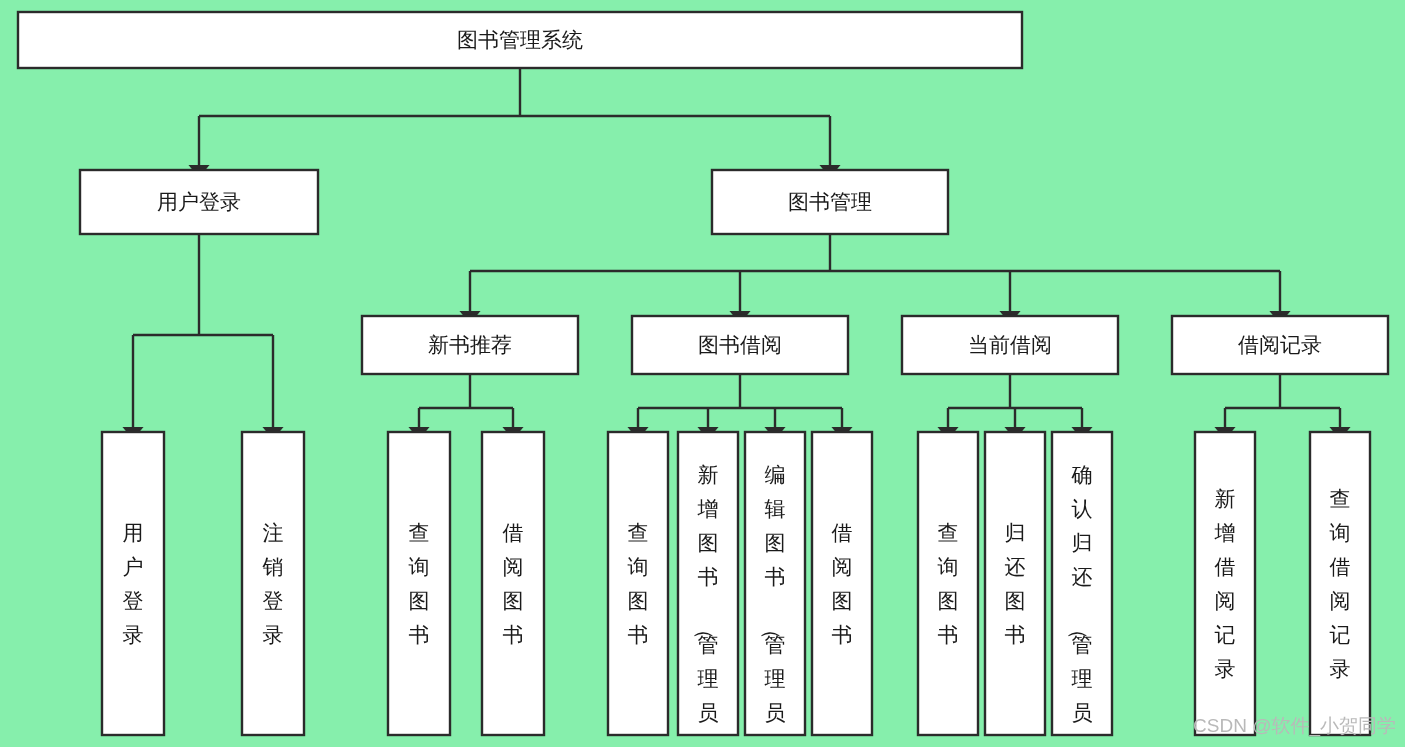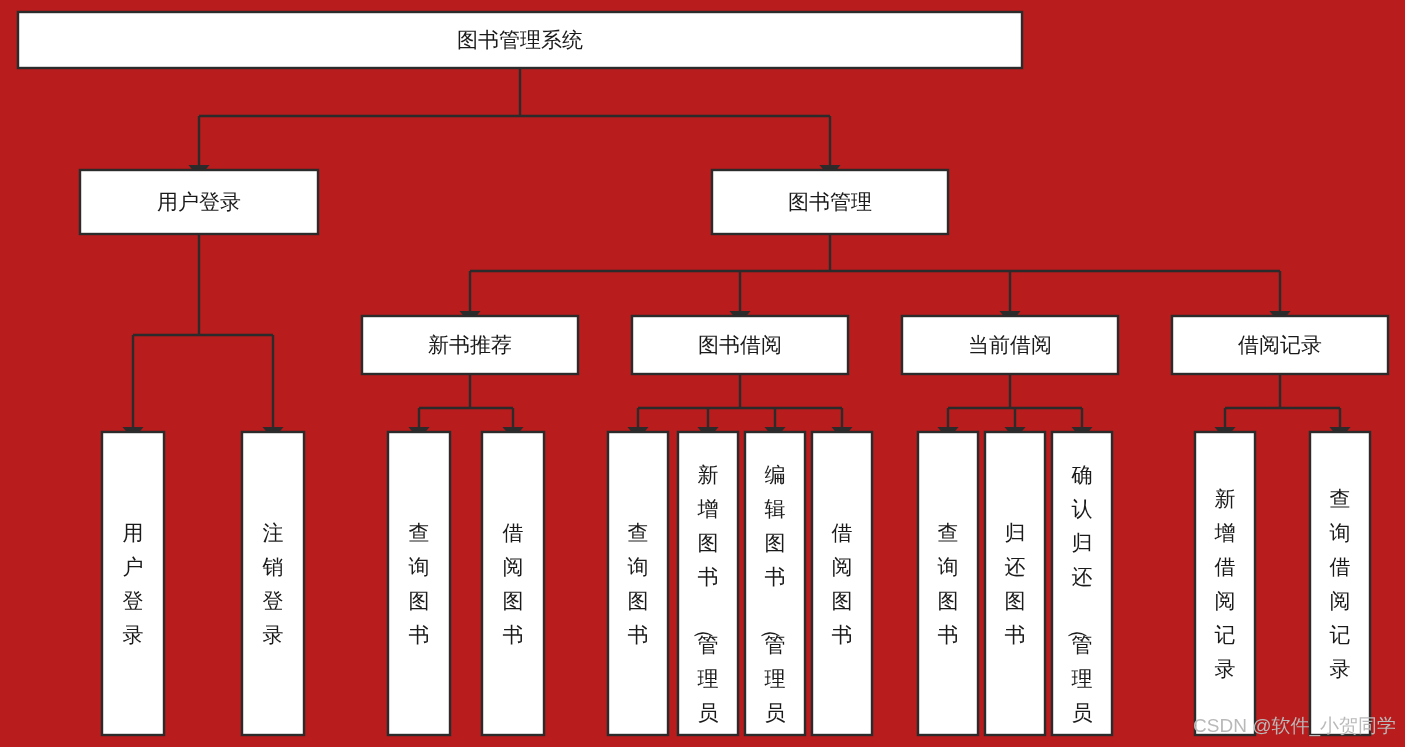--- a/index.html
+++ b/index.html
@@ -8,21 +8,21 @@
     padding: 0;
     background: #ffffff;
   }
   body {
     font-family: "Liberation Sans", "DejaVu Sans", sans-serif;
   }
   #diagram-root {
     position: relative;
     width: 1405px;
     height: 747px;
-    background: #b91c1c;
+    background: #86efac;
     overflow: hidden;
   }
   svg.tree-canvas {
     position: absolute;
     left: 0;
     top: 0;
     width: 1405px;
     height: 747px;
     display: block;
   }

